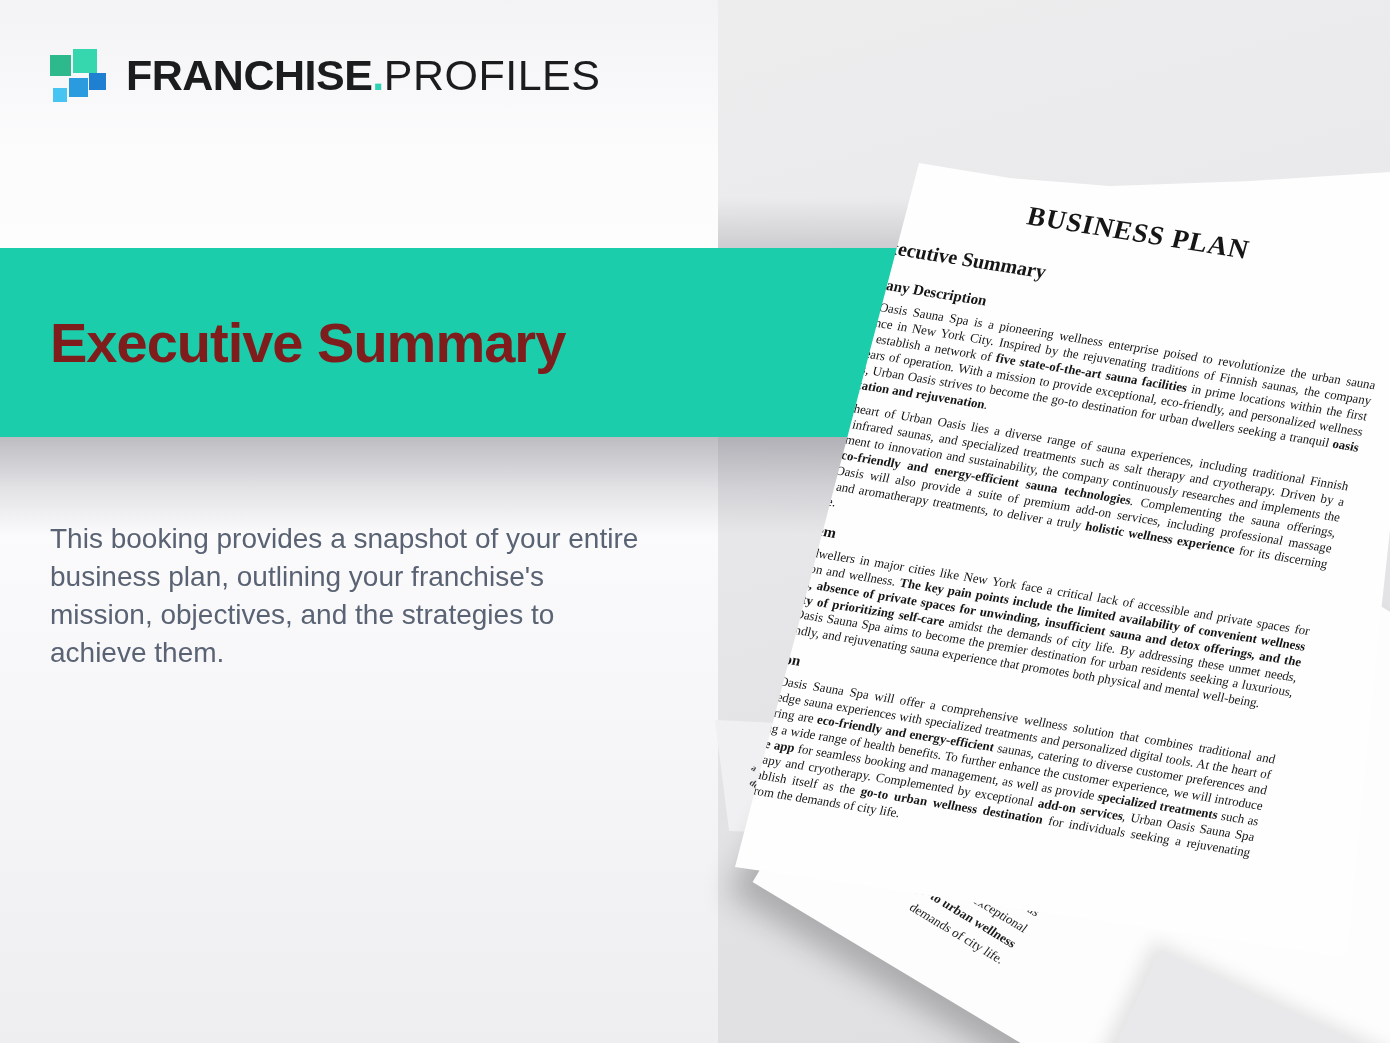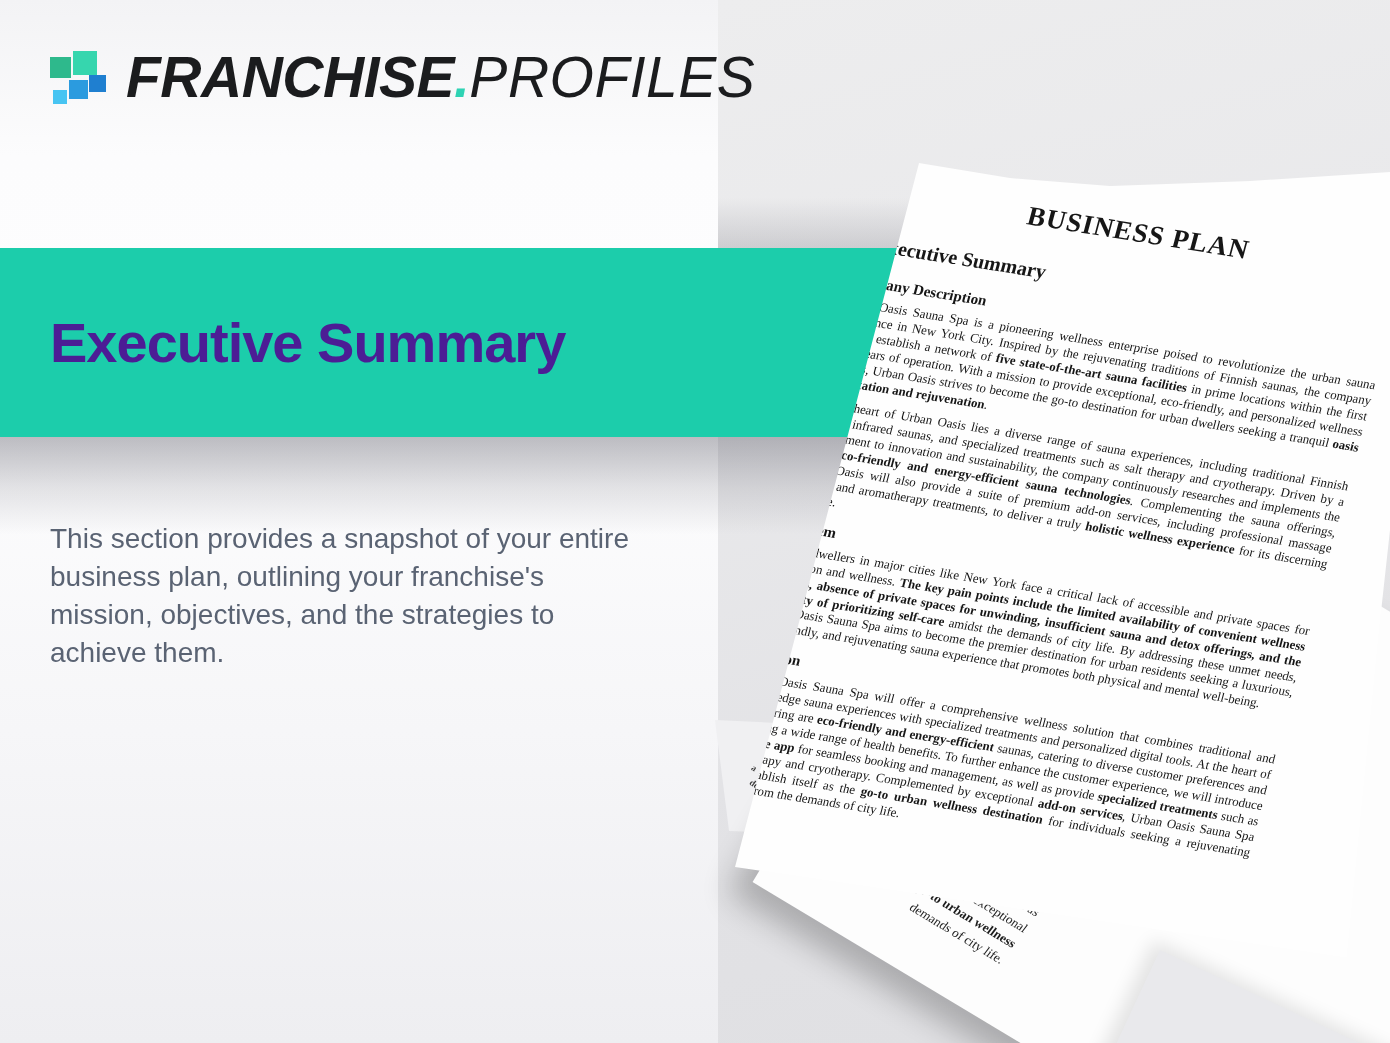--- a/index.html
+++ b/index.html
@@ -12,27 +12,27 @@
   .bg-right{position:absolute;left:718px;top:0;right:0;height:100%;
             background:linear-gradient(165deg,#ededee 0%,#e9e9eb 35%,#e2e2e5 70%,#dfdfe2 100%);}
   .banner-shadow-top{position:absolute;left:718px;top:198px;right:0;height:50px;
             background:linear-gradient(0deg,rgba(100,100,110,.22),rgba(100,100,110,0));}
   .banner-shadow{position:absolute;left:0;top:437px;width:100%;height:125px;
             background:linear-gradient(180deg,rgba(92,92,104,.40),rgba(92,92,104,.16) 40%,rgba(92,92,104,0) 78%);}
 
   
   .banner{position:absolute;left:0;top:248px;width:100%;height:189px;background:#1ccdab;z-index:2;
           display:flex;align-items:center;}
-  .banner h1{margin:0 0 0 50px;font-size:56px;font-weight:800;letter-spacing:-1px;color:#4c1d95;}
+  .banner h1{margin:0 0 0 50px;font-size:56px;font-weight:800;letter-spacing:-1px;color:#7f1d1d;}
 
   
   .logo{position:absolute;left:48px;top:44px;display:flex;align-items:center;z-index:2;}
   .logo-icon{position:relative;width:62px;height:62px;}
   .logo-icon .sq{position:absolute;}
-  .logo-text{margin-left:16px;font-size:57px;letter-spacing:-.5px;color:#1b1c1e;white-space:nowrap;font-style:italic;}
+  .logo-text{margin-left:16px;font-size:43px;letter-spacing:-.5px;color:#1b1c1e;white-space:nowrap;}
   .logo-text .b{font-weight:800;}
   .logo-text .dot{font-weight:800;color:#2fd3b4;}
   .logo-text .l{font-weight:400;letter-spacing:.5px;}
 
   
   .intro{position:absolute;left:50px;top:520px;width:590px;z-index:2;color:#5a6373;
          font-size:28px;line-height:38px;}
   .intro p{margin:0 0 37px 0;}
 
   
@@ -93,21 +93,21 @@
         <div class="sq" style="left: 5px; top: 44px; width: 14px; height: 14px; background: rgb(71, 196, 242);"></div>
         <div class="sq" style="left: 21px; top: 34px; width: 19px; height: 19px; background: rgb(43, 155, 223);"></div>
         <div class="sq" style="left: 41px; top: 29px; width: 17px; height: 17px; background: rgb(31, 127, 208);"></div>
       </div>
     <div class="logo-text">
       <span class="b">FRANCHISE</span><span class="dot">.</span><span class="l">PROFILES</span>
     </div>
   </div>
 
   <div class="intro">
-    <p>This section provides a snapshot of your entire business plan, outlining your franchise's mission, objectives, and the strategies to achieve them.</p>
+    <p>This booking provides a snapshot of your entire business plan, outlining your franchise's mission, objectives, and the strategies to achieve them.</p>
   </div>
 
   <div class="sheet-peek" id="sheet-peek">
       <div class="tiny" style="left: 52px; top: 58px;">a</div>
       <div class="tiny" style="left: 50px; top: 74px;">de</div>
     </div>
 
   <div class="sheet2">
     <div class="sheet2-frag" id="sheet2-frag">
         <div>as well as</div>

